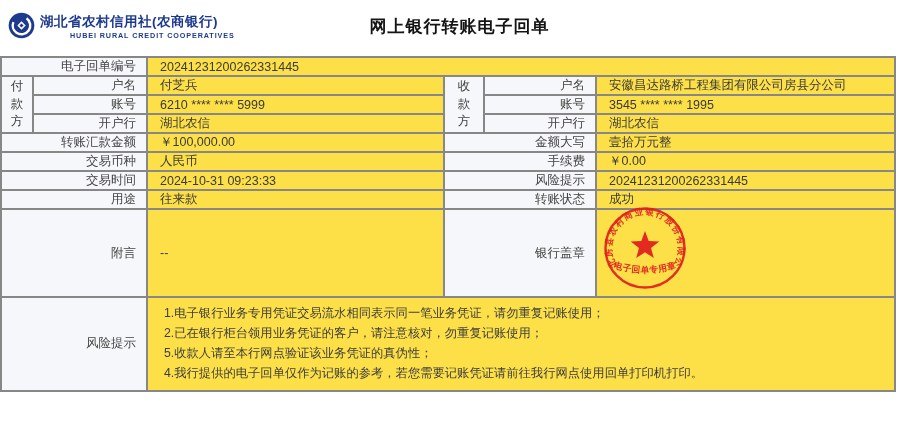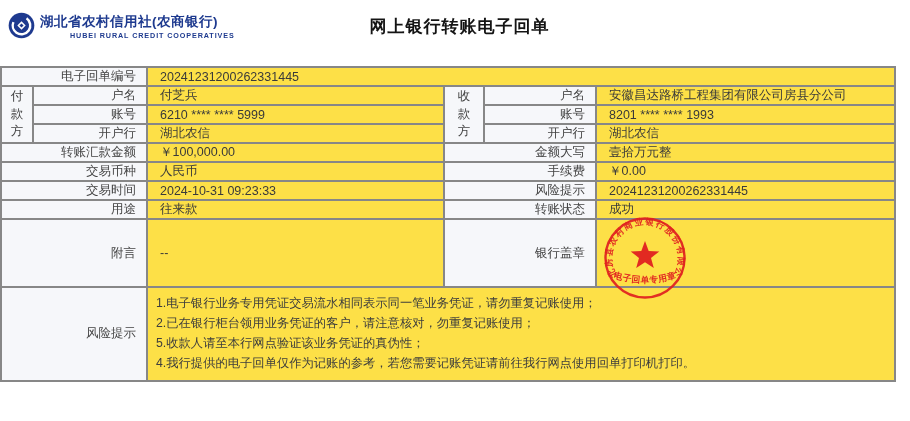--- a/index.html
+++ b/index.html
@@ -4,21 +4,21 @@
 <style>
   * { box-sizing: border-box; }
   html, body { margin: 0; padding: 0; }
   body {
     width: 910px; height: 421px;
     background: #ffffff;
     font-family: "Liberation Sans", sans-serif;
     color: #3a3a3a;
     overflow: hidden;
   }
-  .header { position: relative; height: 66px; }
+  .header { position: relative; height: 56px; }
   .brand { position: absolute; left: 8px; top: 12px; display: flex; align-items: center; gap: 5px; }
   .brand-icon { flex: 0 0 auto; }
   .brand-text { display: flex; flex-direction: column; line-height: 1.1; }
   .brand-cn { color: #1e3a8f; font-weight: bold; font-size: 13.5px; letter-spacing: 0.5px; }
   .brand-en { color: #1e3a8f; font-weight: bold; font-size: 7.2px; letter-spacing: 0.9px; margin-top: 2px; margin-left: 30px; }
   .page-title {
     position: absolute; left: 9px; right: 0; top: 15px;
     text-align: center; font-size: 17px; font-weight: bold; color: #141414;
     letter-spacing: 1px;
   }
@@ -28,31 +28,31 @@
     width: 894px;
     margin: 0;
   }
   td {
     border: 2px solid #878787;
     font-size: 12.5px;
     padding: 0 10px;
     overflow: hidden;
   }
   tr.r { height: 18px; }
-  tr.r-tall { height: 68px; }
+  tr.r-tall { height: 88px; }
   tr.r-risk { height: 84px; }
   td.lbl { background: #f6f7fa; text-align: right; color: #444; }
   td.val { background: #fde047; text-align: left; color: #3a3a3a; padding-left: 12px; }
   td.vert {
     background: #f6f7fa; text-align: center; color: #444;
     white-space: pre-line; line-height: 1.4; padding: 0 4px;
   }
   td.seal-cell { position: relative; overflow: visible; padding: 0; }
   .seal-svg { position: absolute; left: 6px; top: -4px; }
-  td.risk-text { font-size: 12.3px; line-height: 1.62; padding: 6px 8px; color: #3d3d3d; }
+  td.risk-text { font-size: 12.3px; line-height: 1.62; padding: 6px 16px; color: #3d3d3d; }
   .risk-line { white-space: nowrap; }
 </style>
 </head>
 <body>
 
 <div class="header">
   <div class="brand">
     <span class="brand-icon">
       <svg viewBox="0 0 40 40" width="27" height="27" aria-hidden="true">
         <circle cx="20" cy="20" r="19" fill="#1e3a8f"></circle>
@@ -92,21 +92,21 @@
       <td class="vert" rowspan="3">收
 款
 方</td>
       <td class="lbl">户名</td>
       <td class="val">安徽昌达路桥工程集团有限公司房县分公司</td>
     </tr>
     <tr class="r">
       <td class="lbl">账号</td>
       <td class="val">6210 **** **** 5999</td>
       <td class="lbl">账号</td>
-      <td class="val">8201 **** **** 1993</td>
+      <td class="val">3545 **** **** 1995</td>
     </tr>
     <tr class="r">
       <td class="lbl">开户行</td>
       <td class="val">湖北农信</td>
       <td class="lbl">开户行</td>
       <td class="val">湖北农信</td>
     </tr>
     <tr class="r">
       <td class="lbl" colspan="2">转账汇款金额</td>
       <td class="val">￥100,000.00</td>

